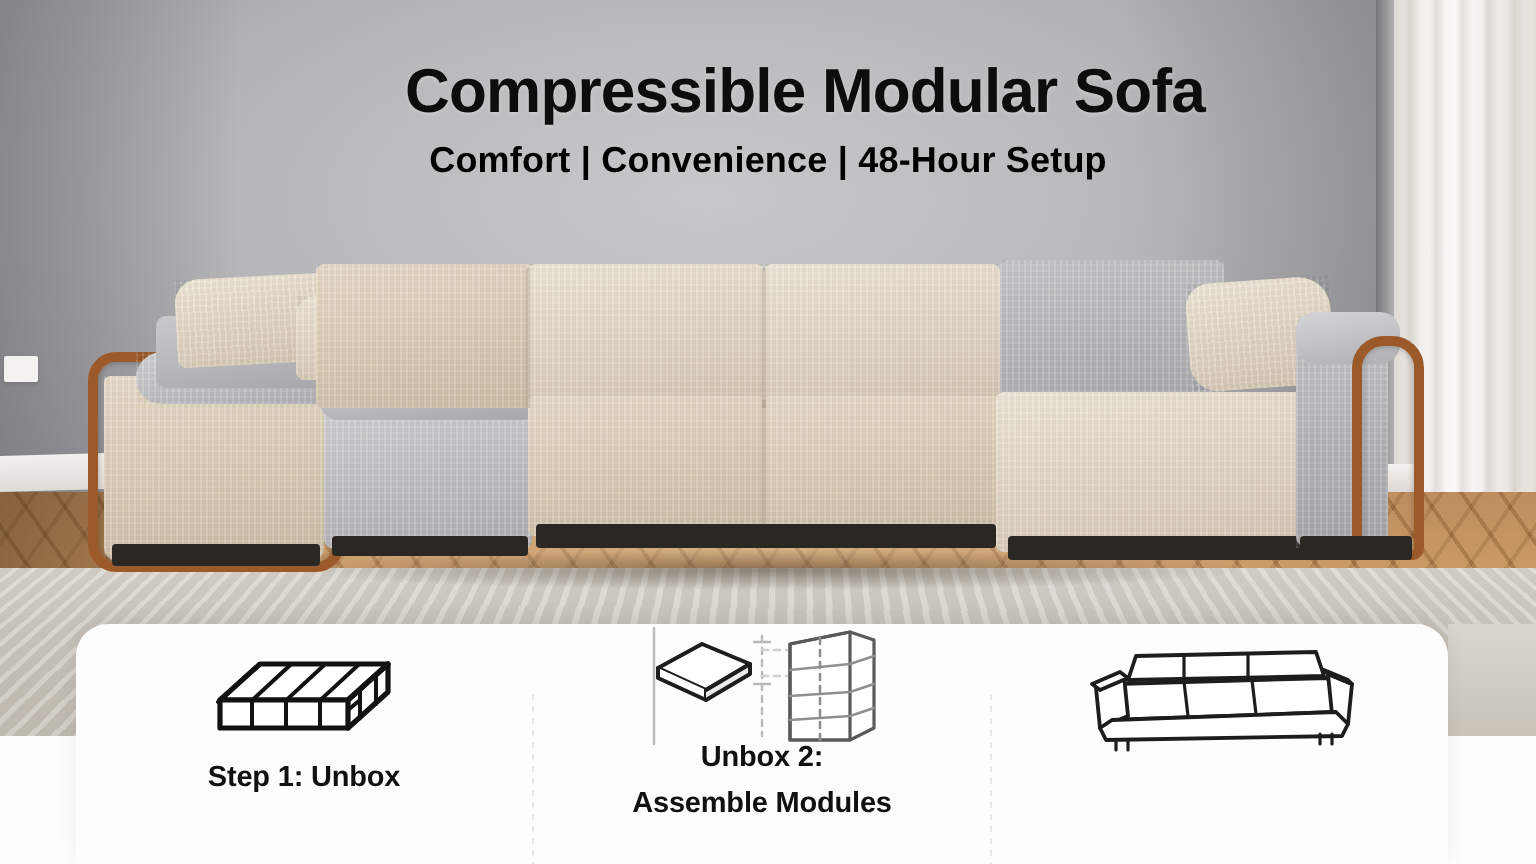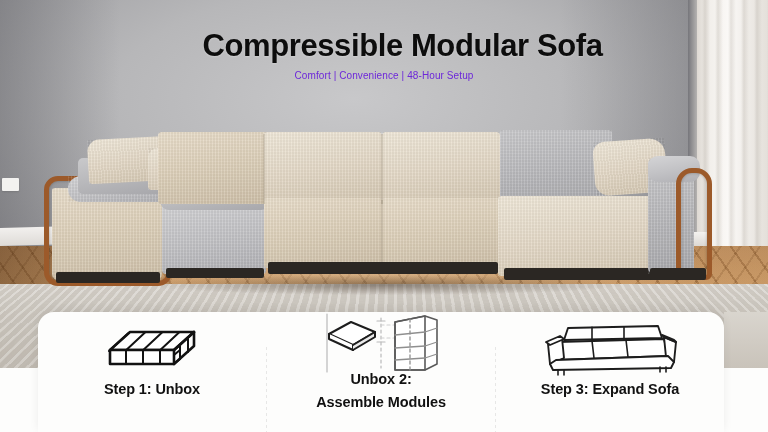--- a/index.html
+++ b/index.html
@@ -109,21 +109,21 @@
                      repeating-linear-gradient(0deg, rgba(255,255,255,.06) 0 1px, rgba(0,0,0,.02) 1px 3px); }
 
   
   .header { position:absolute; left:0; top:28px; width:768px; text-align:center; }
   .title {
     font-size:31px; font-weight:bold; color:#0d0d0d; letter-spacing:-.4px;
     text-shadow:0 1px 2px rgba(255,255,255,.25);
     margin-left:37px;
   }
   .subtitle {
-    margin-top:6px; font-size:10px; font-weight:400; color:#6d28d9; letter-spacing:.1px;
+    margin-top:6px; font-size:18px; font-weight:700; color:#000000; letter-spacing:.1px;
   }
 
   
   .rug-peek {
     position:absolute; left:724px; top:312px; width:44px; height:56px;
     background:linear-gradient(180deg,#d9d5ce,#c9c3ba);
   }
   .card {
     position:absolute; left:38px; top:312px; width:686px; height:120px;
     background:#fdfdfc; border-radius:16px 16px 0 0;
@@ -320,17 +320,16 @@
 
           <path d="M124 17 L136 22 L134 42 L126 37 Z" fill="#fff"></path>
           <path d="M122 15 L134 20 L136 22 L124 17 Z" fill="#fff"></path>
 
           <path d="M10 44 L16 40 L128 36 L134 42 L131 48 L13 50 Z" fill="#fff"></path>
 
           <path d="M18 50 L18 55 M24 50 L24 55" stroke-width="1.6"></path>
           <path d="M120 47 L120 52 M126 47 L126 52" stroke-width="1.6"></path>
         </svg>
       </div>
-      <div class="step-label">Step 3: Expand Sofa</div>
     </div>
 
   </div>
 </div>
 
 </body></html>

